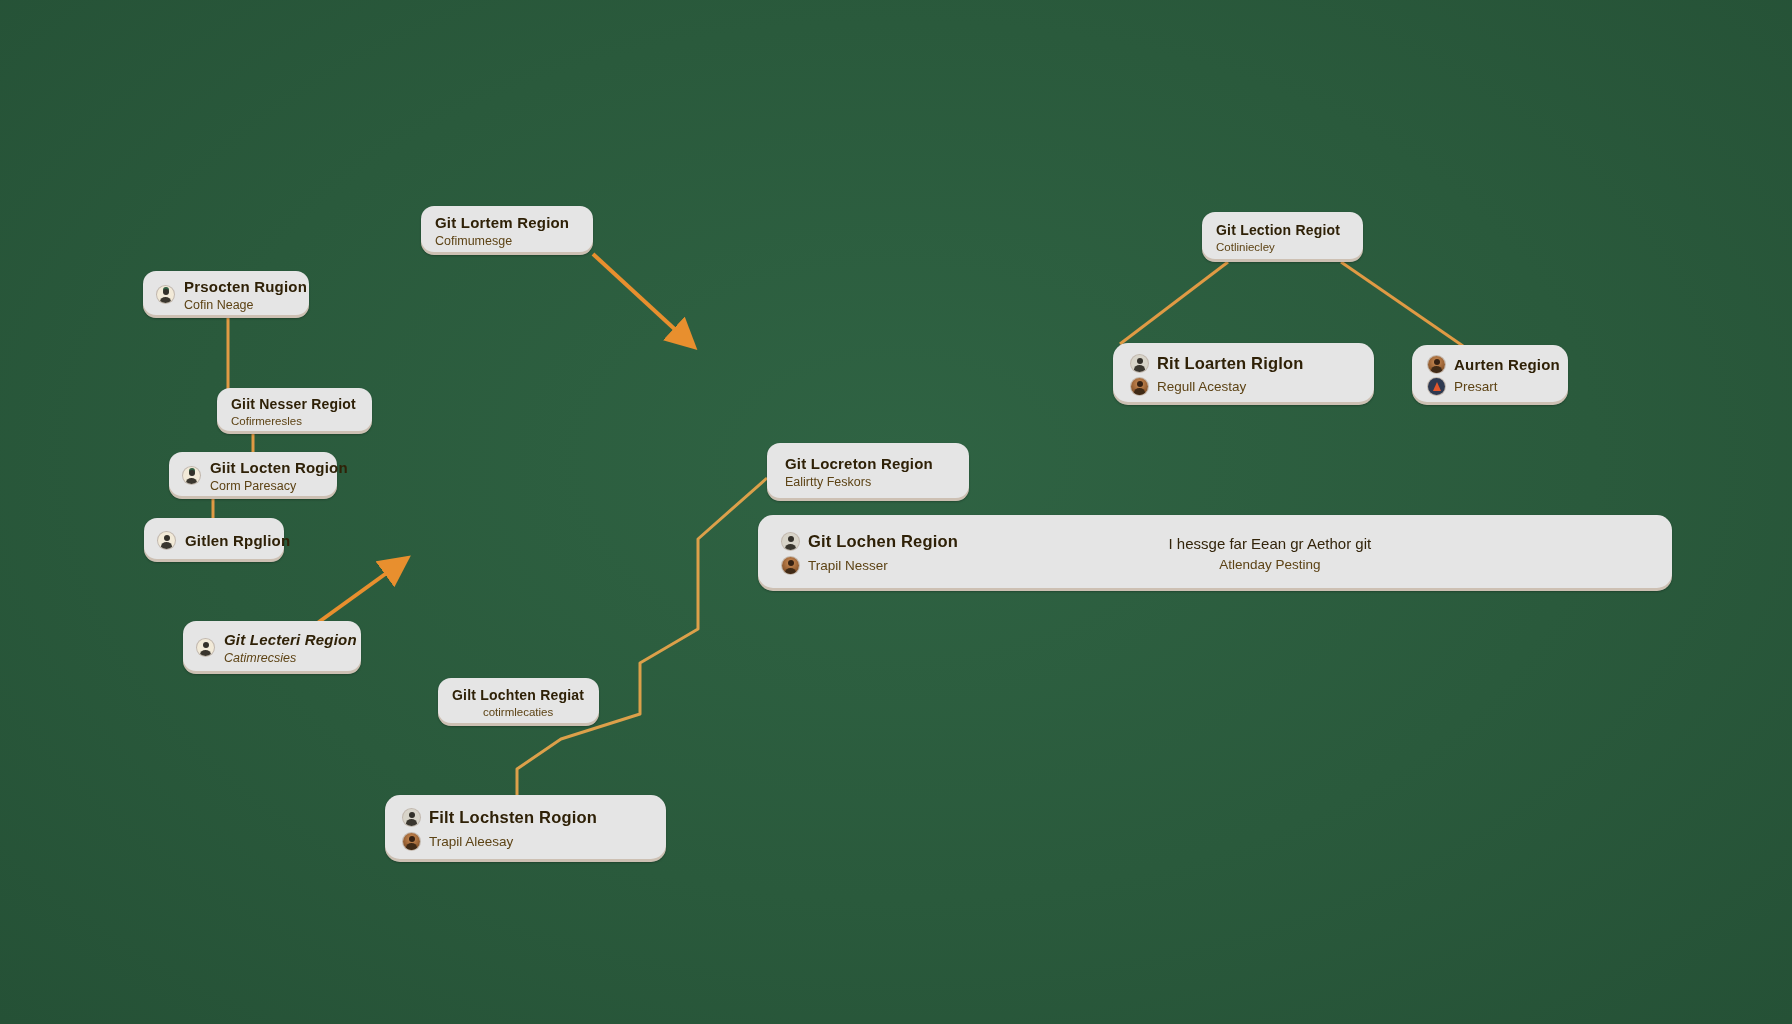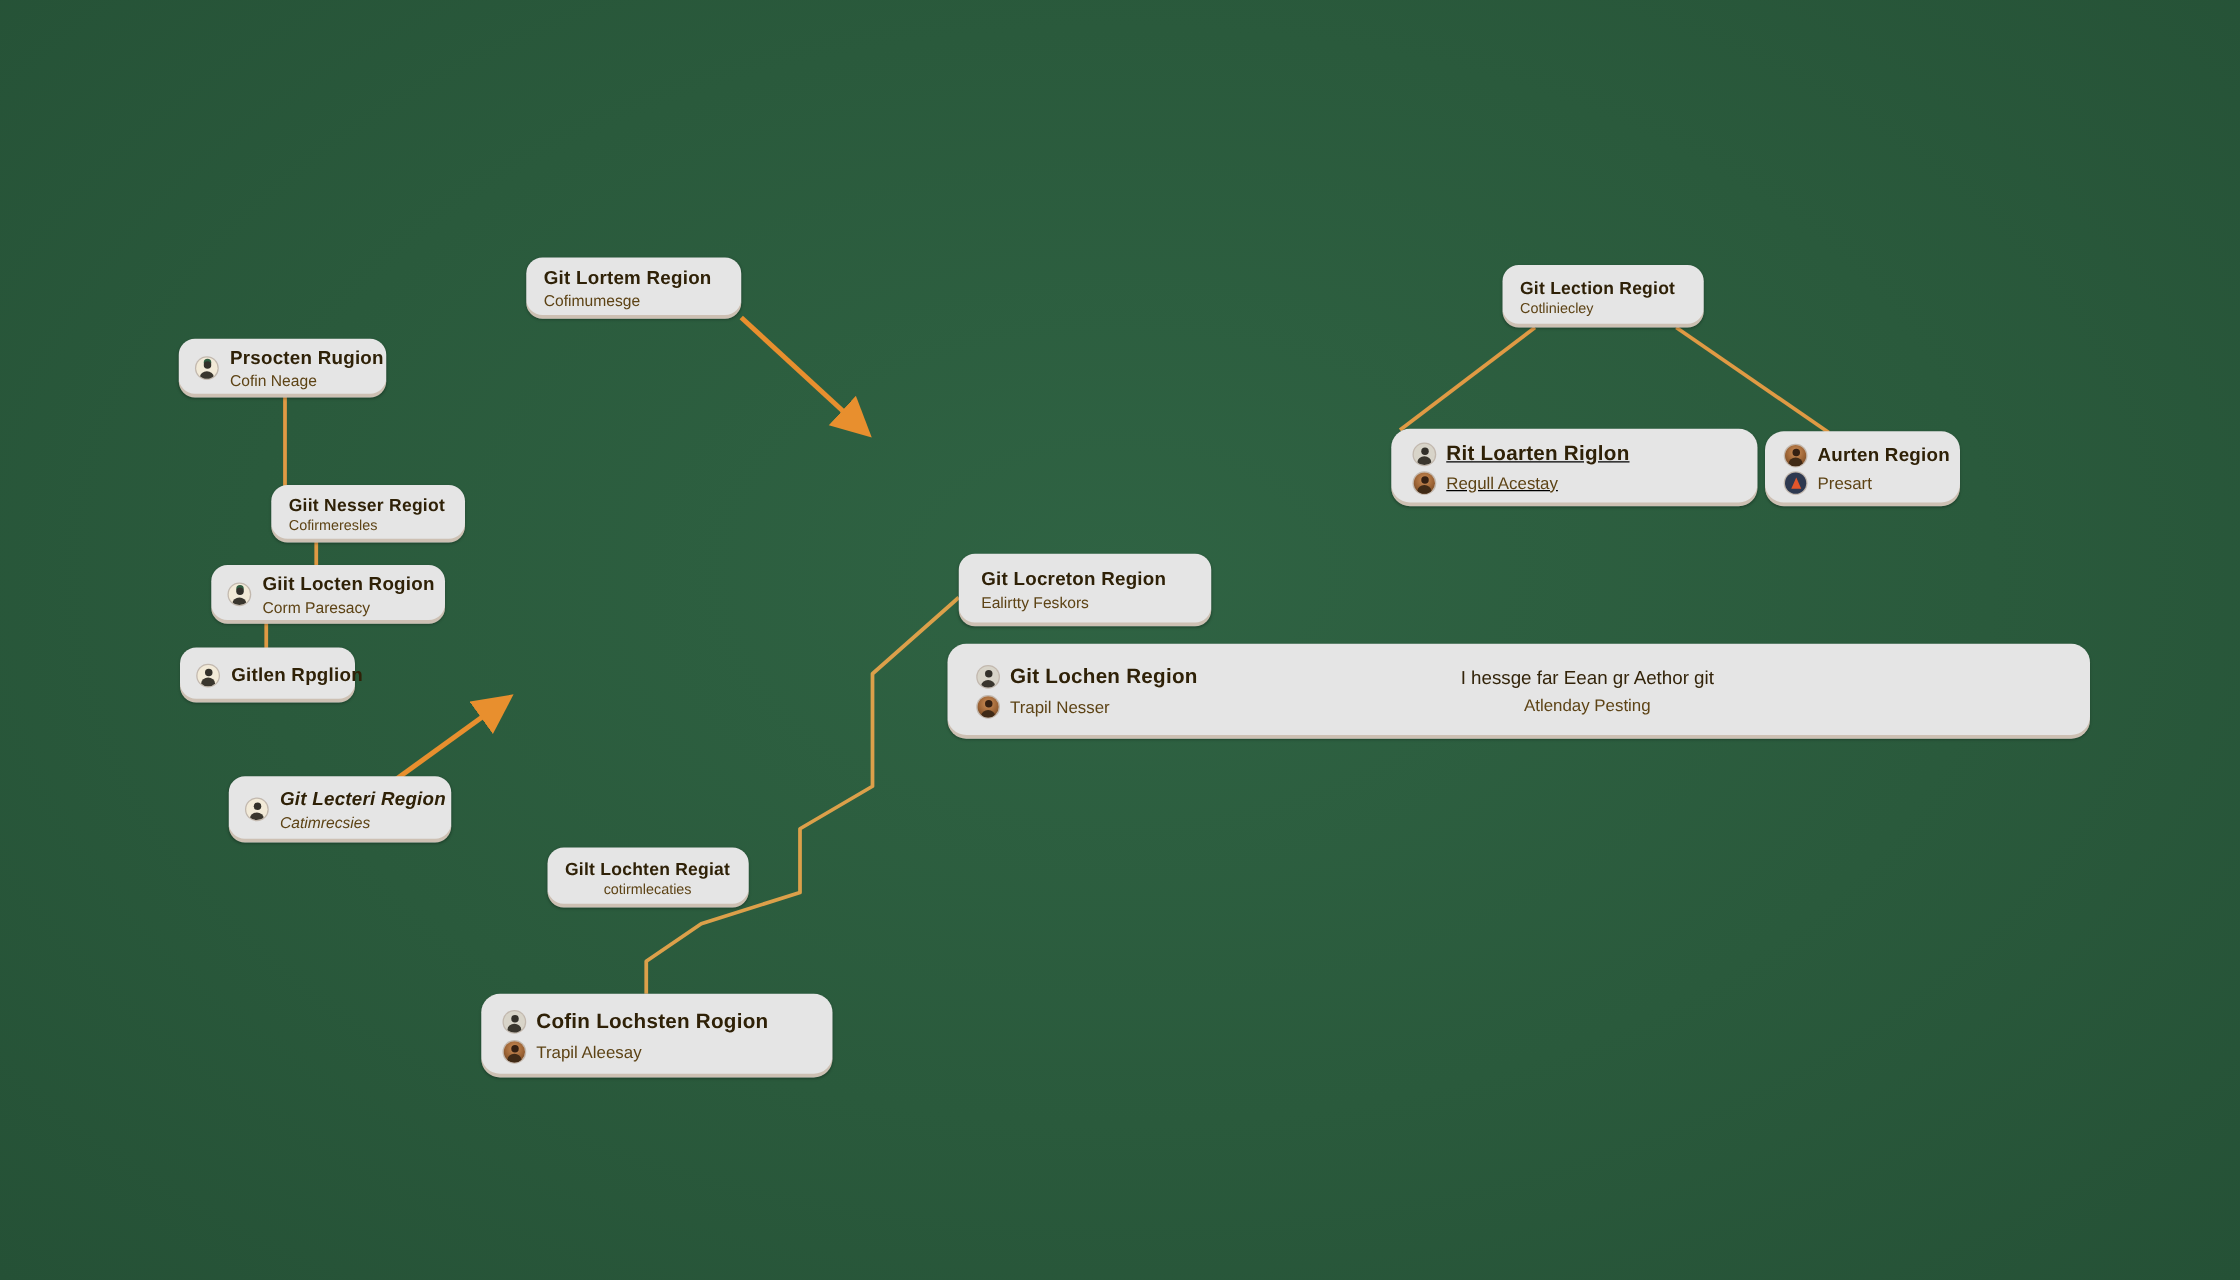--- a/index.html
+++ b/index.html
@@ -76,21 +76,21 @@
   </div>
 </div>
 
 <div class="node" style="left:217px; top:388px; width:155px; height:46px;">
   <div class="col">
     <span class="title" style="font-size:14px">Giit Nesser Regiot</span>
     <span class="subtitle" style="font-size:11.5px">Cofirmeresles</span>
   </div>
 </div>
 
-<div class="node" style="left:169px; top:452px; width:187px; height:47px;">
+<div class="node" style="left:169px; top:452px; width:168px; height:47px;">
   <span class="avatar av-cap"></span>
   <div class="col">
     <span class="title">Giit Locten Rogion</span>
     <span class="subtitle">Corm Paresacy</span>
   </div>
 </div>
 
 <div class="node" style="left:144px; top:518px; width:140px; height:44px;">
   <span class="avatar"></span>
   <div class="col">
@@ -117,21 +117,21 @@
   <div class="col">
     <span class="title" style="font-size:14px">Gilt Lochten Regiat</span>
     <span class="subtitle" style="font-size:11.5px">cotirmlecaties</span>
   </div>
 </div>
 
 <div class="node big" style="left:385px; top:795px; width:281px; height:67px; padding-left:18px;">
   <div class="col" style="gap:6px;">
     <div class="row">
       <span class="avatar av-grey"></span>
-      <span class="title">Cofin Lochsten Rogion</span>
+      <span class="title">Filt Lochsten Rogion</span>
     </div>
     <div class="row">
       <span class="avatar av-photo"></span>
       <span class="subtitle">Trapil Aleesay</span>
     </div>
   </div>
 </div>
 
 <div class="node" style="left:767px; top:443px; width:202px; height:58px; padding-left:18px;">
   <div class="col">
@@ -157,21 +157,21 @@
   </div>
 </div>
 
 <div class="node" style="left:1202px; top:212px; width:161px; height:50px;">
   <div class="col">
     <span class="title" style="font-size:14px">Git Lection Regiot</span>
     <span class="subtitle" style="font-size:11.5px">Cotliniecley</span>
   </div>
 </div>
 
-<div class="node big" style="left:1113px; top:343px; width:293px; height:62px; padding-left:18px;text-decoration:underline;">
+<div class="node big" style="left:1113px; top:343px; width:261px; height:62px; padding-left:18px;">
   <div class="col" style="gap:5px;">
     <div class="row">
       <span class="avatar av-grey"></span>
       <span class="title">Rit Loarten Riglon</span>
     </div>
     <div class="row">
       <span class="avatar av-photo"></span>
       <span class="subtitle">Regull Acestay</span>
     </div>
   </div>

